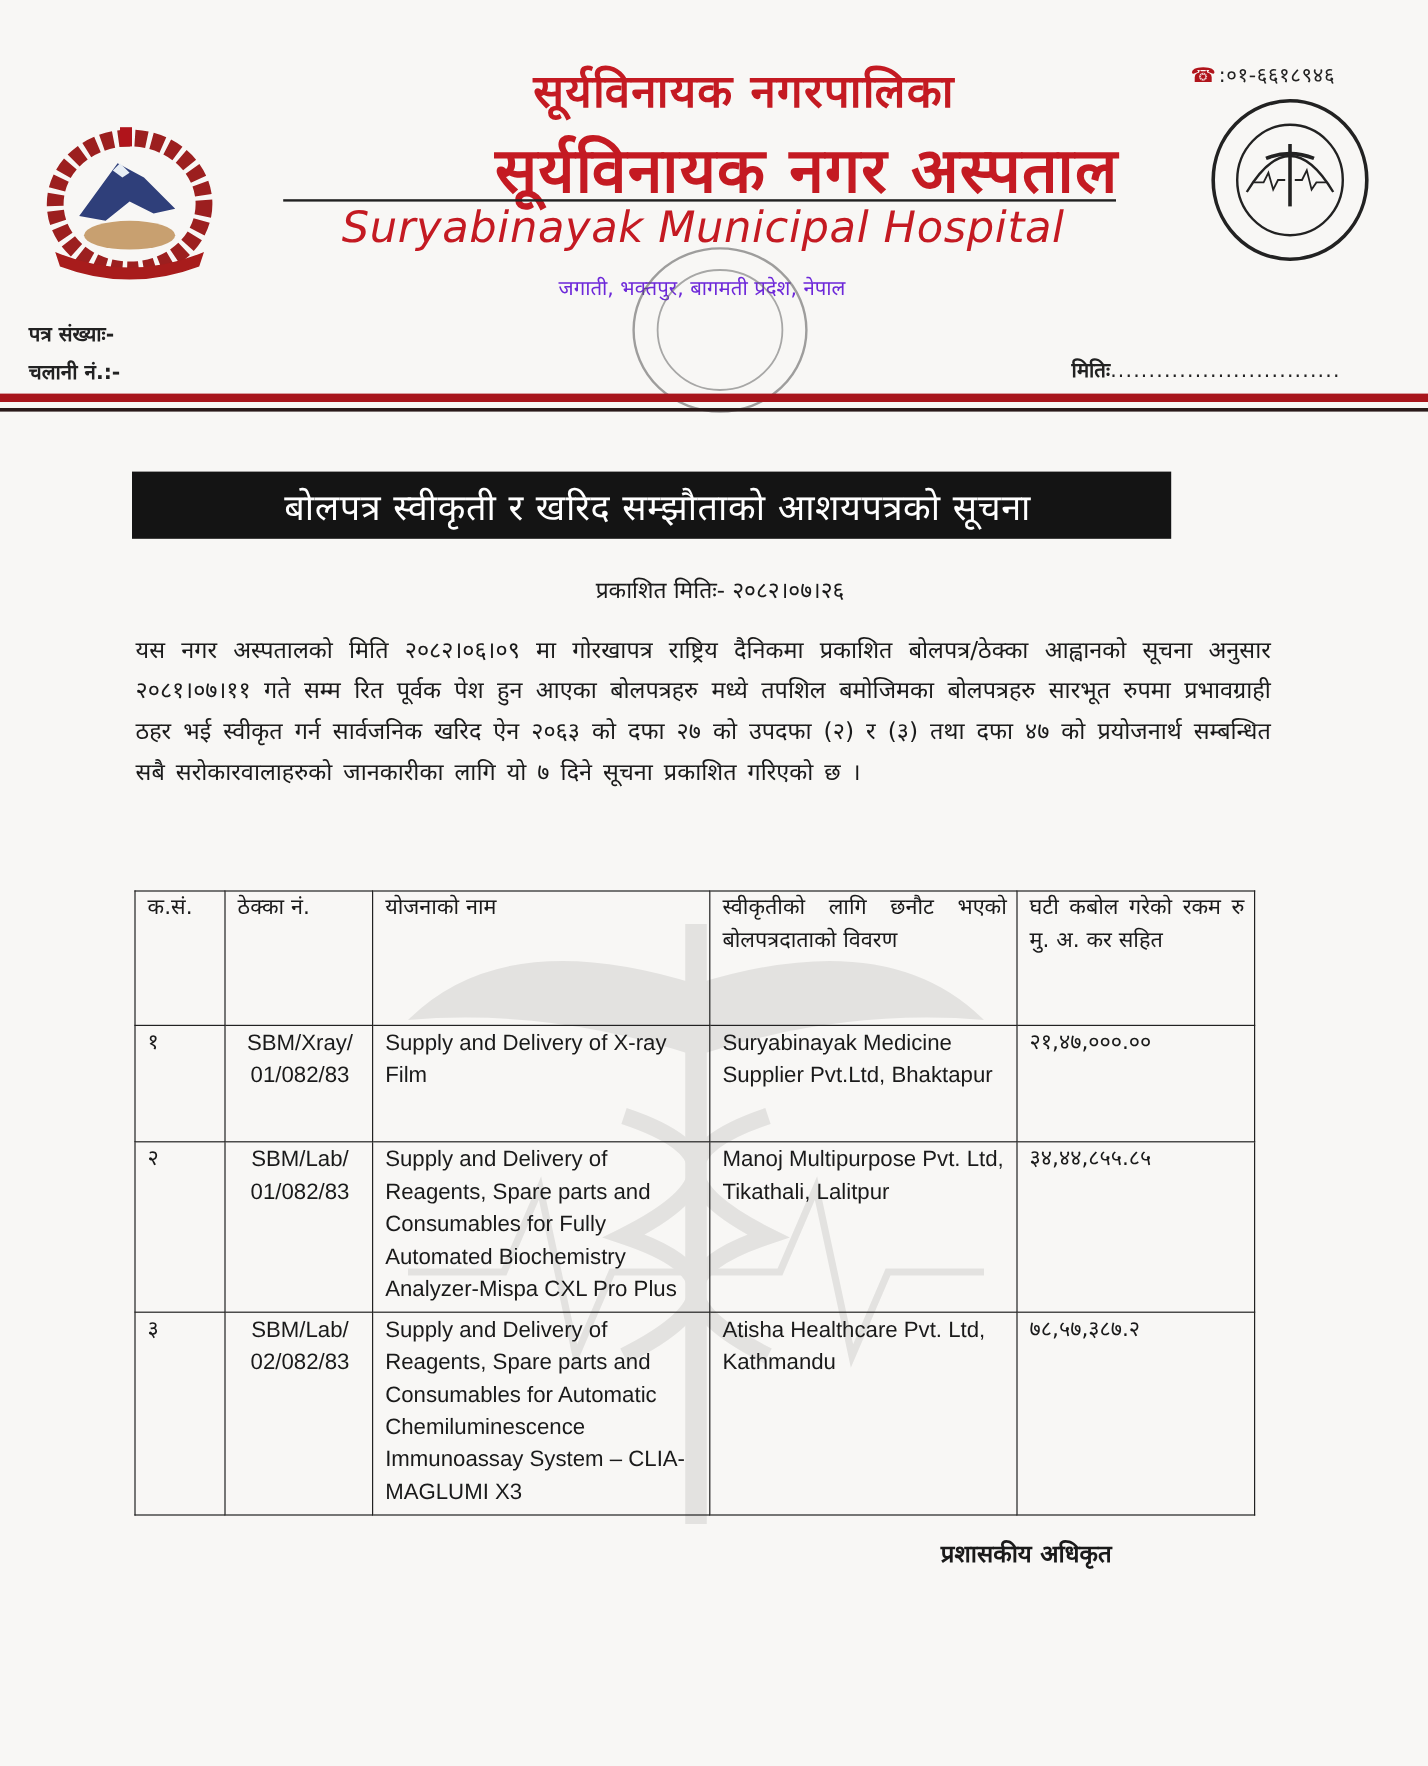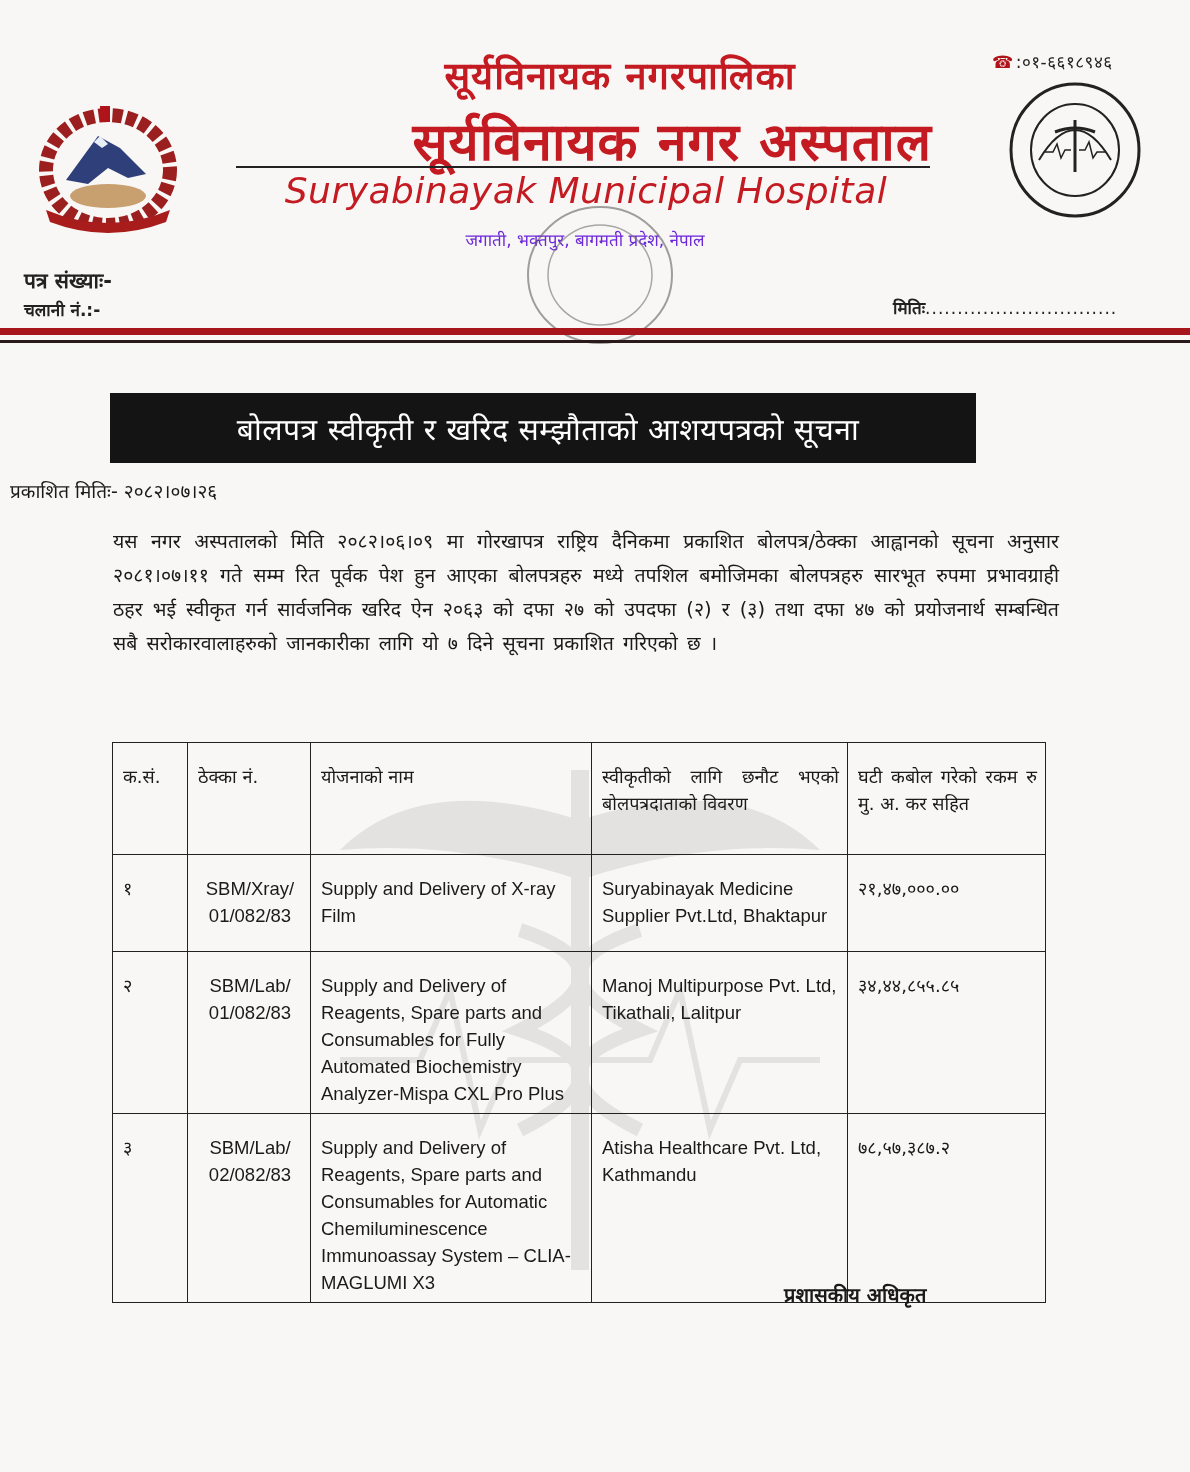--- a/index.html
+++ b/index.html
@@ -16,43 +16,43 @@
 
   .muni { position: absolute; left: 0; width: 1190px; top: 48px; text-align: center; padding-left: 50px;
           font-size: 38px; font-weight: bold; color: #c41a22; letter-spacing: 1px; }
   .hosp-np { position: absolute; left: 232px; top: 104px; width: 700px; text-align: right;
           font-size: 52px; font-weight: bold; color: #c41a22; letter-spacing: 1px; }
   .header-rule { position: absolute; left: 236px; top: 166px; width: 694px; height: 2px; background: #222; }
   .hosp-en { position: absolute; left: 236px; top: 170px; width: 700px; text-align: center;
           font-family: "DejaVu Sans", sans-serif; font-style: italic; font-weight: normal; font-size: 36px; color: #c41a22; letter-spacing: 0.5px; }
   .address { position: absolute; left: 420px; top: 228px; width: 330px; text-align: center; font-size: 17px; color: #6d28d9; }
 
-  .ref-no { position: absolute; left: 24px; top: 266px; font-size: 21px; font-weight: bold; color: #222; text-align: right; }
+  .ref-no { position: absolute; left: 24px; top: 266px; font-size: 17px; font-weight: bold; color: #222; text-align: right; }
   .dispatch-no { position: absolute; left: 24px; top: 298px; font-size: 17px; font-weight: bold; color: #222; }
   .date-field { position: absolute; left: 893px; top: 296px; font-size: 17px; font-weight: bold; color: #222; }
   .date-dots { letter-spacing: 1px; font-weight: normal; }
 
   .stamp { position: absolute; left: 515px; top: 205px; width: 170px; height: 140px; opacity: 0.55; }
 
   .rule-red { position: absolute; left: 0; top: 328px; width: 1190px; height: 7px; background: #a8151c; }
   .rule-black { position: absolute; left: 0; top: 340px; width: 1190px; height: 3px; background: #2a1a1a; }
 
   
-  .banner { position: absolute; left: 110px; top: 393px; width: 866px; height: 70px; background: #141414;
+  .banner { position: absolute; left: 110px; top: 393px; width: 866px; height: 56px; background: #141414;
             color: #fff; font-size: 30px; display: flex; align-items: center; justify-content: center; padding-left: 10px; letter-spacing: 0.5px; }
 
-  .pub-date { position: absolute; left: 0; width: 1190px; top: 478px; font-size: 19px; color: #1a1a1a; padding-left: 10px; }
+  .pub-date { position: absolute; left: 0; width: 1190px; top: 478px; text-align: center; font-size: 19px; color: #1a1a1a; padding-left: 10px; }
 
   
   .body-text { position: absolute; left: 113px; top: 525px; width: 946px; font-size: 19.5px; line-height: 34px;
                text-align: justify; text-align-last: left; color: #1a1a1a; word-spacing: 3px; }
 
   
   .tbl { position: absolute; left: 112px; top: 742px; border-collapse: collapse; font-size: 18px; }
-  .tbl th, .tbl td { border: 1.5px solid #222; vertical-align: top; padding: 20px 8px 6px 10px; text-align: left; font-weight: normal; line-height: 27px; }
+  .tbl th, .tbl td { border: 1.5px solid #222; vertical-align: top; padding: 0 8px 6px 10px; text-align: left; font-weight: normal; line-height: 27px; }
   .tbl th { height: 112px; }
   .tbl td.c-sn { width: 75px; }
   .tbl td.c-no { width: 123px; text-align: center; }
   .tbl td.c-name { width: 281px; border-radius: 11px; }
   .tbl td.c-vendor { width: 256px; }
   .tbl td.c-amt { width: 198px; }
   .tbl .r1 td { height: 97px; }
   .tbl .r2 td { height: 138px; }
   .tbl .r3 td { height: 166px; }
   .en { font-family: "Liberation Sans", sans-serif; font-size: 18.5px; }

